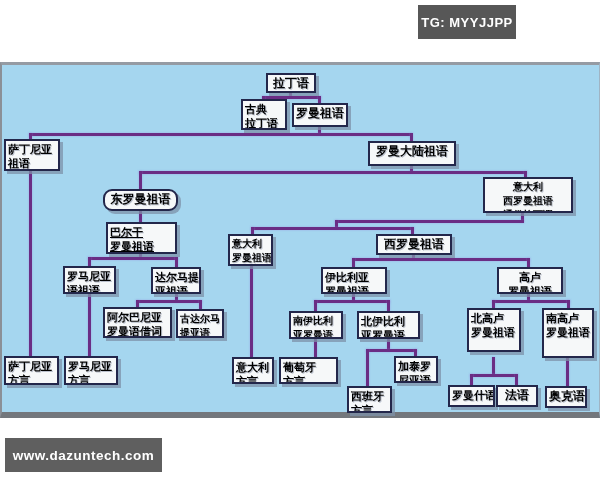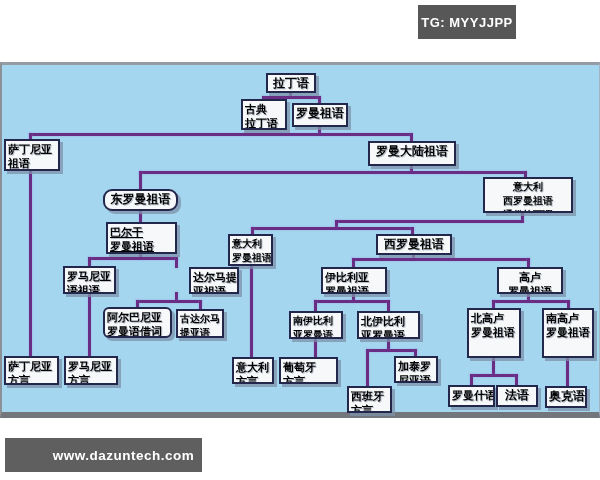--- a/index.html
+++ b/index.html
@@ -7,21 +7,21 @@
     position:relative; width:600px; height:480px; overflow:hidden;
     background:#ffffff;
     font-family:"Liberation Sans","DejaVu Sans",sans-serif;
   }
   
   .badge {
     position:absolute; display:flex; align-items:center; justify-content:center;
     color:#fff; font-weight:bold; letter-spacing:0.5px;
   }
   #tg-badge { left:418px; top:5px; width:98px; height:34px; font-size:13px; background:#575757; }
-  #site-badge { left:5px; top:438px; width:157px; height:34px; font-size:13.5px; background:#5f5f5f;padding-left:40px; }
+  #site-badge { left:5px; top:438px; width:157px; height:34px; font-size:13.5px; background:#5f5f5f; }
   
   #diagram-bg {
     position:absolute; left:0; top:62px; width:600px; height:356px;
     box-sizing:border-box; background:#a5d6ef;
     border-top:3px solid #959ba3; border-bottom:6px solid #73777c;
     border-left:2px solid #8b9097; border-right:1px solid #9fb4c4;
   }
   .edge { position:absolute; background:#6a2d84; box-shadow:0 0 2px rgba(150,130,220,0.6); z-index:1; }
   .node {
     position:absolute; box-sizing:border-box; z-index:2;
@@ -131,49 +131,49 @@
         <div class="line">意大利</div>
         <div class="line">罗曼祖语</div>
       </div>
       <div class="node center" style="left: 376px; top: 234px; width: 76px; height: 21px; font-size: 12px;">
         <div class="line">西罗曼祖语</div>
       </div>
       <div class="node" style="left: 63px; top: 266px; width: 53px; height: 28px; font-size: 11px;">
         <div class="line">罗马尼亚</div>
         <div class="line">语祖语</div>
       </div>
-      <div class="node" style="left: 151px; top: 267px; width: 50px; height: 27px; font-size: 11px; margin-left: 38px;">
+      <div class="node" style="left: 151px; top: 267px; width: 50px; height: 27px; font-size: 11px;">
         <div class="line">达尔马提</div>
         <div class="line">亚祖语</div>
       </div>
       <div class="node" style="left: 321px; top: 267px; width: 66px; height: 27px; font-size: 11px;">
         <div class="line">伊比利亚</div>
         <div class="line">罗曼祖语</div>
       </div>
       <div class="node center" style="left: 497px; top: 267px; width: 66px; height: 27px; font-size: 11px;">
         <div class="line">高卢</div>
         <div class="line">罗曼祖语</div>
       </div>
-      <div class="node" style="left: 103px; top: 307px; width: 69px; height: 31px; font-size: 11px; border-radius: 6px;">
+      <div class="node" style="left: 103px; top: 307px; width: 69px; height: 31px; font-size: 11px;">
         <div class="line">阿尔巴尼亚</div>
         <div class="line">罗曼语借词</div>
       </div>
       <div class="node" style="left: 176px; top: 309px; width: 48px; height: 29px; font-size: 10px;">
         <div class="line">古达尔马</div>
         <div class="line">提亚语</div>
       </div>
       <div class="node" style="left: 289px; top: 311px; width: 54px; height: 28px; font-size: 10px;">
         <div class="line">南伊比利</div>
         <div class="line">亚罗曼语</div>
       </div>
       <div class="node" style="left: 357px; top: 311px; width: 63px; height: 28px; font-size: 11px;">
         <div class="line">北伊比利</div>
         <div class="line">亚罗曼语</div>
       </div>
-      <div class="node" style="left: 467px; top: 308px; width: 54px; height: 50px; font-size: 11px;">
+      <div class="node" style="left: 467px; top: 308px; width: 54px; height: 44px; font-size: 11px;">
         <div class="line">北高卢</div>
         <div class="line">罗曼祖语</div>
       </div>
       <div class="node" style="left: 542px; top: 308px; width: 52px; height: 50px; font-size: 11px;">
         <div class="line">南高卢</div>
         <div class="line">罗曼祖语</div>
       </div>
       <div class="node" style="left: 4px; top: 356px; width: 55px; height: 29px; font-size: 11px;">
         <div class="line">萨丁尼亚</div>
         <div class="line">方言</div>

